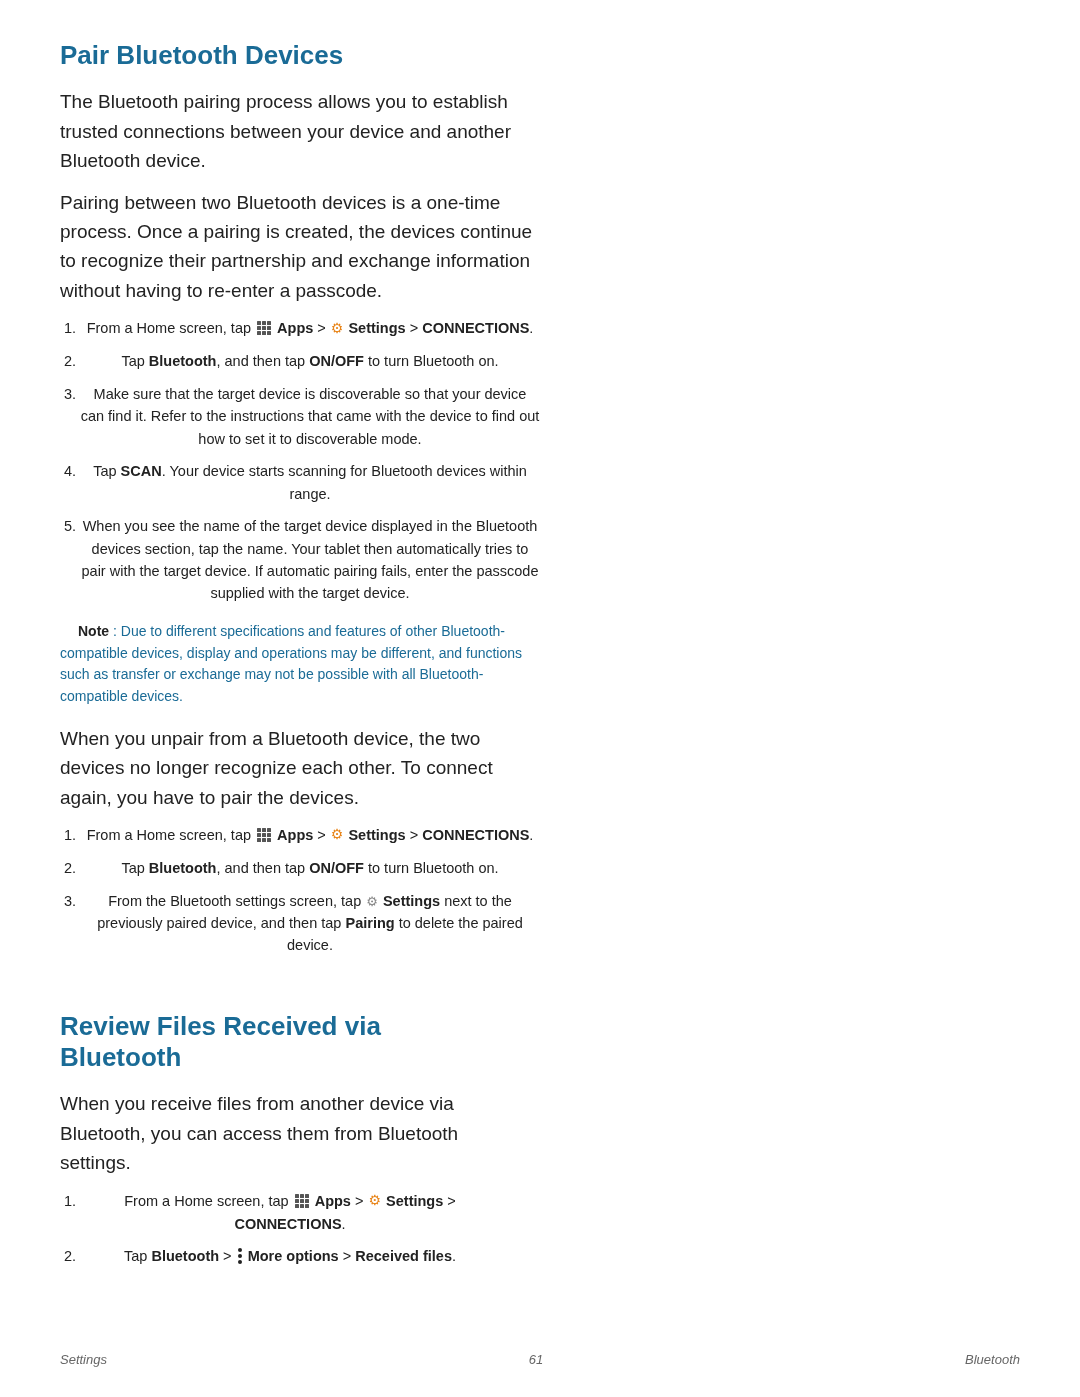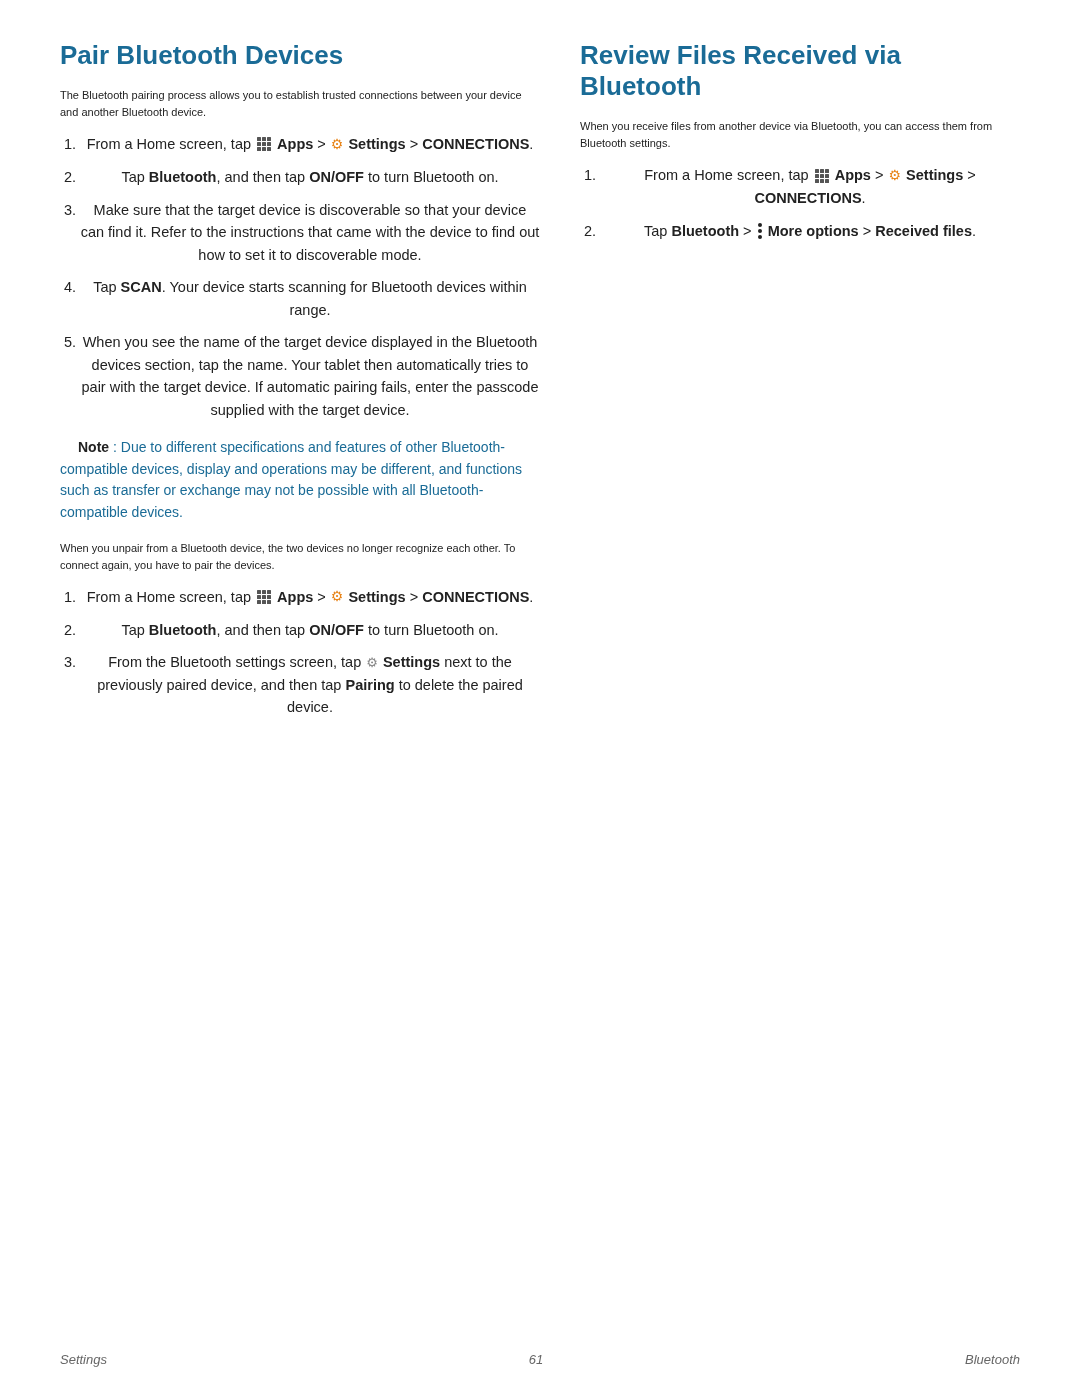--- a/index.html
+++ b/index.html
@@ -13,21 +13,21 @@
       min-height: 1397px;
       background: #ffffff;
       font-family: Arial, sans-serif;
       font-size: 15px;
       color: #222222;
       position: relative;
     }
 
     .page-container {
       display: flex;
-      flex-direction: row;
+      flex-direction: column;
       padding: 40px 60px 80px 60px;
       gap: 40px;
     }
 
     .left-column {
       flex: 1;
       max-width: 480px;
     }
 
     .right-column {
@@ -45,21 +45,21 @@
 
     h2 {
       font-size: 18px;
       font-weight: bold;
       color: #1a6b96;
       margin-bottom: 10px;
       margin-top: 30px;
     }
 
     p {
-      font-size: 11px;
+      font-size: 19px;
       line-height: 1.55;
       margin-bottom: 12px;
       color: #222;
     }
 
     ol {
       margin-left: 20px;
       margin-bottom: 14px;
     }
 
@@ -158,20 +158,21 @@
 </head>
 <body>
 
 <div class="page-container">
 
   <div class="left-column">
 
     <h1>Pair Bluetooth Devices</h1>
 
     <p>The Bluetooth pairing process allows you to establish trusted connections between your device and another Bluetooth device.</p>
+    <p>Pairing between two Bluetooth devices is a one-time process. Once a pairing is created, the devices continue to recognize their partnership and exchange information without having to re-enter a passcode.</p>
 
     <ol>
 
       <li>
         <span>From a Home screen, tap </span>
         <span class="apps-icon-grid">
           <span></span>
             <span></span>
             <span></span>
           <span></span>

